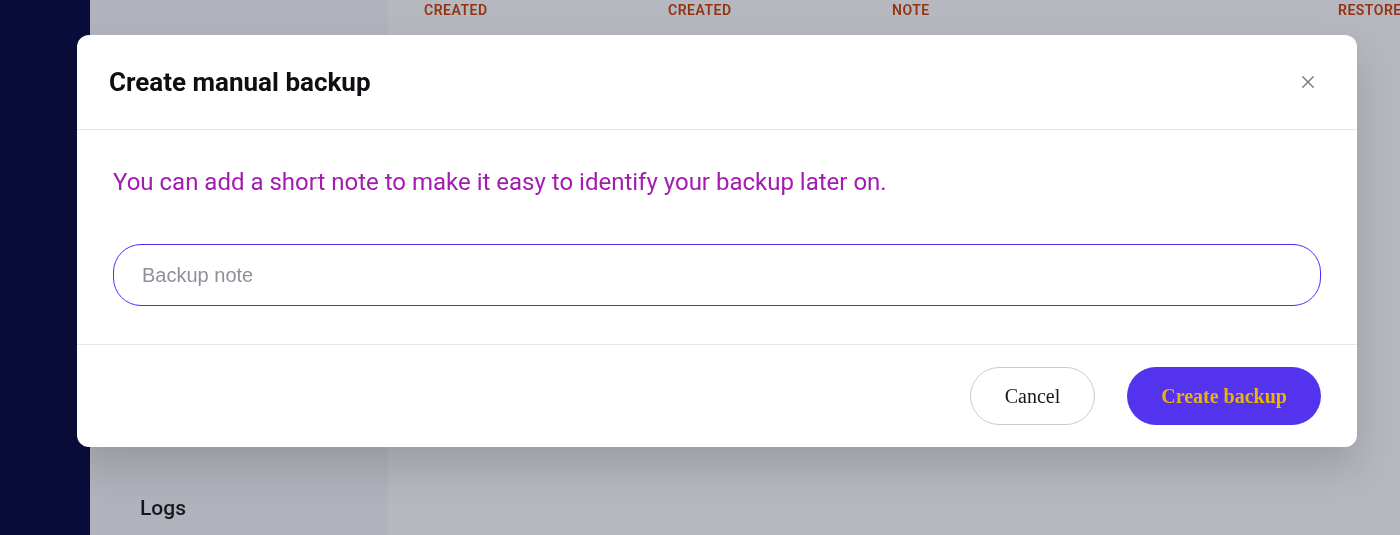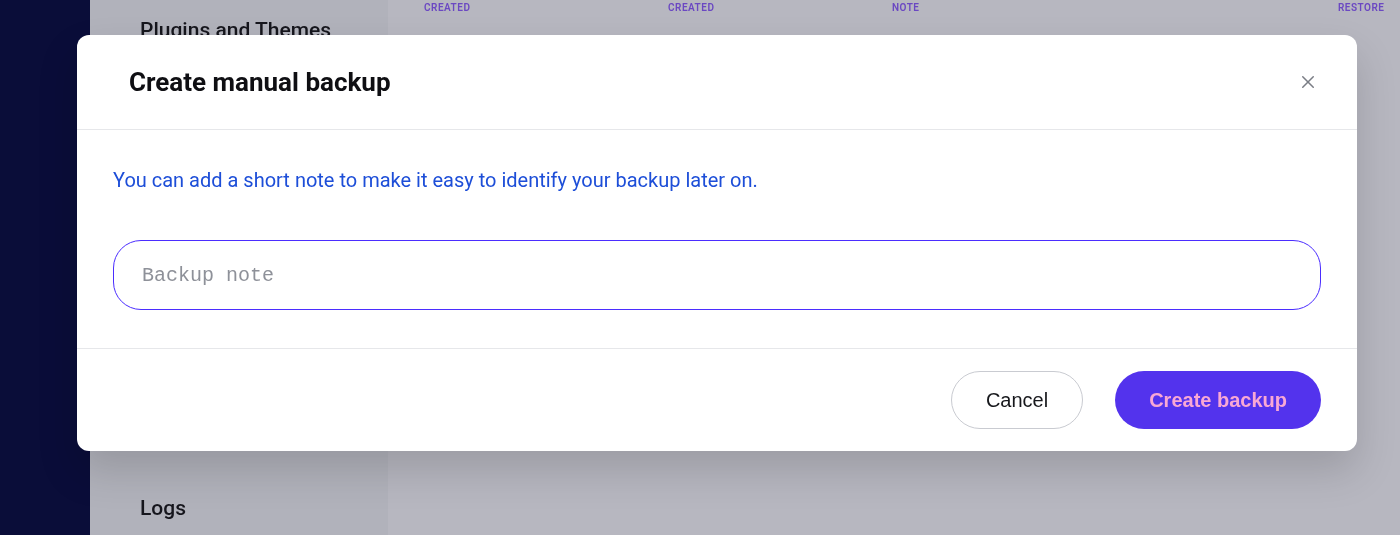--- a/index.html
+++ b/index.html
@@ -46,22 +46,22 @@
       background: #f0f1f3;
     }
     .bg-table-header {
       position: absolute;
       top: 0;
       height: 36px;
       width: 100%;
     }
     .bg-th {
       position: absolute;
-      font-size: 10px;
-      color: #8b5cf6;
+      font-size: 14px;
+      color: #c2410c;
       font-weight: 600;
       letter-spacing: 0.5px;
       top: 2px;
     }
     .overlay {
       position: absolute;
       inset: 0;
       background: rgba(10, 10, 40, 0.25);
     }
     .modal {
@@ -72,21 +72,21 @@
       background: #ffffff;
       border-radius: 12px;
       box-shadow: 0 20px 40px rgba(0,0,0,0.15);
       display: flex;
       flex-direction: column;
     }
     .modal-header {
       display: flex;
       align-items: center;
       justify-content: space-between;
-      padding: 32px 36px 32px 52px;
+      padding: 32px 36px 32px 32px;
       border-bottom: 1px solid #e6e7ea;
     }
     .modal-title {
       font-size: 26px;
       font-weight: 700;
       color: #0f0f13;
     }
     .close-btn {
       background: none;
       border: none;
@@ -99,75 +99,74 @@
     }
     .close-btn svg {
       width: 18px;
       height: 18px;
     }
     .modal-body {
       padding: 38px 36px 38px 36px;
       border-bottom: 1px solid #e6e7ea;
     }
     .modal-desc {
-      font-size: 20px;
-      color: #1d4ed8;
+      font-size: 24px;
+      color: #a21caf;
       margin-bottom: 48px;
     }
     .note-input {
       width: 100%;
-      height: 70px;
+      height: 62px;
       border: 1.5px solid #4b2dff;
       border-radius: 28px;
       padding: 7px 28px;
       font-size: 20px;
       color: #1a1a1a;
       outline: none;
-      font-family: Liberation Mono, monospace;
+      font-family: Liberation Sans, sans-serif;
     }
     .note-input::placeholder {
       color: #8e9199;
     }
     .modal-footer {
       display: flex;
       justify-content: flex-end;
       gap: 32px;
       padding: 22px 36px 22px 36px;
     }
     .btn {
       height: 58px;
       border-radius: 29px;
       font-size: 20px;
       font-weight: 500;
       cursor: pointer;
       padding: 0 34px;
       display: flex;
       align-items: center;
       justify-content: center;
-      font-family: Liberation Sans, sans-serif;
+      font-family: Liberation Serif, serif;
     }
     .btn-secondary {
       background: #ffffff;
       color: #17181c;
       border: 1px solid #c9cbd1;
     }
     .btn-primary {
       background: #5333ed;
-      color: #f9a8d4;
+      color: #eab308;
       border: none;
       font-weight: 600;
     }
   </style>
 </head>
 <body>
 
 <div class="bg-sidebar"></div>
 
 <div class="bg-nav">
-  <div class="bg-nav-item" style="left:50px; top:18px;">Plugins and Themes</div>
   <div class="bg-nav-item" style="left:50px; top:496px;">Logs</div>
 </div>
 
 <div class="bg-main">
   <div class="bg-table-header">
     <div class="bg-th" style="left:36px;">CREATED</div>
     <div class="bg-th" style="left:280px;">CREATED</div>
     <div class="bg-th" style="left:504px;">NOTE</div>
     <div class="bg-th" style="left:950px;">RESTORE</div>
   </div>

